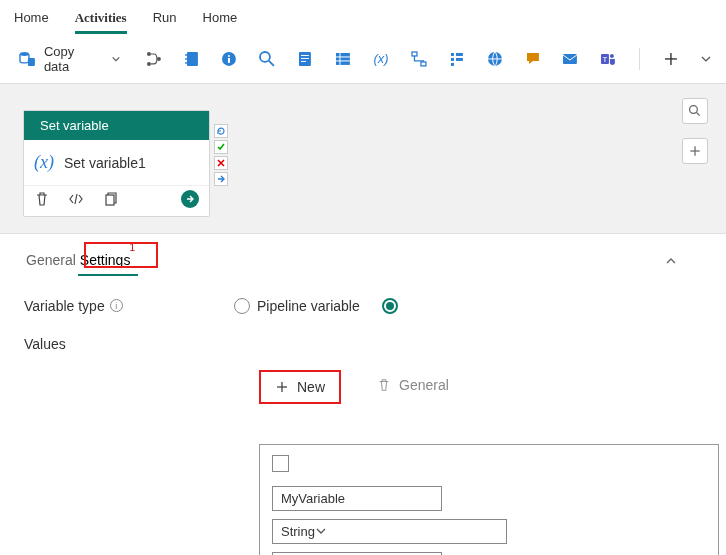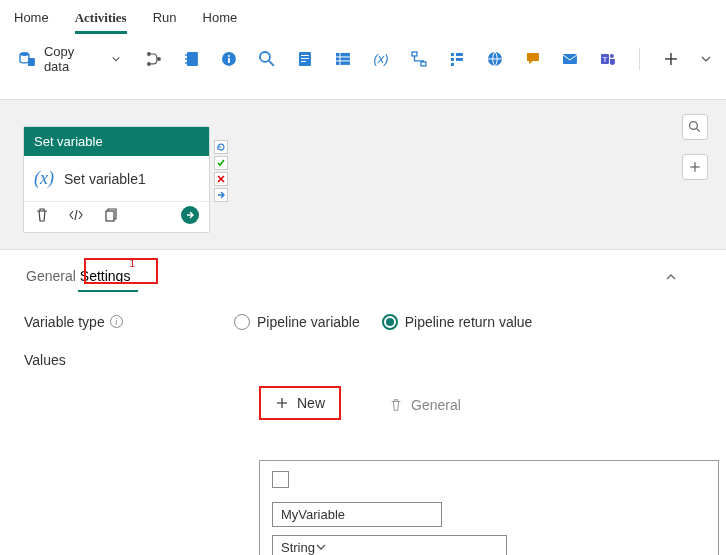--- a/index.html
+++ b/index.html
@@ -4,33 +4,33 @@
   <style>
     * { box-sizing: border-box; margin: 0; padding: 0; font-family: "Segoe UI", Arial, sans-serif; }
     body { background: #fff; width: 726px; height: 555px; overflow: hidden; }
 
     
     .top-tabs { display: flex; gap: 26px; padding: 2px 14px 0; border-bottom: 1px solid transparent; }
     .top-tab { font-size: 13px; color: #333; padding: 8px 0 5px; cursor: pointer; border-bottom: 3px solid transparent; }
     .top-tab.active { border-bottom-color: #0b7c6b; font-weight: 600; font-family: Liberation Serif, serif; }
 
     
-    .toolbar { display: flex; align-items: center; gap: 20px; padding: 6px 14px 22px; border-bottom: 1px solid #ddd; box-shadow: 0 1px 2px rgba(0,0,0,0.05); }
+    .toolbar { display: flex; align-items: center; gap: 20px; padding: 6px 14px 6px; border-bottom: 1px solid #ddd; box-shadow: 0 1px 2px rgba(0,0,0,0.05); }
     .copy-data-btn { display: flex; align-items: center; gap: 8px; font-size: 13px; color: #333; cursor: pointer; padding: 3px 4px; }
     .copy-data-btn svg.chev { width: 10px; height: 10px; }
     .tb-icon { width: 18px; height: 18px; display: flex; align-items: center; justify-content: center; cursor: pointer; }
     .tb-sep { width: 1px; height: 22px; background: #ddd; margin: 0 2px; }
 
     
     .canvas { background: #f1f1f1; position: relative; height: 150px; border-bottom: 1px solid #e0e0e0; }
     .canvas-toolbar-right { position: absolute; right: 18px; top: 14px; display: flex; flex-direction: column; gap: 14px; align-items: center; }
     .canvas-tb-btn { width: 26px; height: 26px; border: 1px solid #ccc; background: #fff; border-radius: 3px; display: flex; align-items: center; justify-content: center; cursor: pointer; }
 
     .activity-card { position: absolute; left: 23px; top: 26px; width: 187px; background: #fff; border: 1px solid #d6d6d6; border-radius: 2px; }
-    .activity-head { background: #0b7c6b; color: #fff; padding: 7px 10px; font-size: 13px; }
+    .activity-head { background: #0b7c6b; color: #fff; padding: 7px 16px; font-size: 13px; }
     .activity-body { padding: 12px 10px 12px; display: flex; align-items: center; gap: 10px; font-size: 14px; color: #333; }
     .activity-body .fx { color: #2a7fd4; font-size: 18px; font-style: italic; font-family: serif; }
     .activity-body .fx:before { content: "("; color: #2a7fd4; }
     .activity-body .fx:after { content: ")"; color: #2a7fd4; }
     .activity-foot { display:flex; align-items:center; gap:18px; padding: 4px 10px 8px; border-top: 1px solid #eee; }
     .activity-foot .ic { width: 16px; height: 16px; cursor: pointer; color: #333; }
     .activity-foot .go { margin-left:auto; width:18px; height:18px; border-radius:50%; background:#0b7c6b; display:flex; align-items:center; justify-content:center; }
 
     .side-status { position: absolute; left: 214px; top: 40px; display:flex; flex-direction:column; gap:2px; }
     .side-status .st { width:14px; height:14px; background:#fff; border:1px solid #ccc; display:flex; align-items:center; justify-content:center; }
@@ -48,21 +48,21 @@
     .form-body { padding: 22px 24px 0; font-size: 14px; color: #333; }
     .form-row { display:flex; align-items:flex-end; margin-bottom: 22px; }
     .form-row .lbl { width: 210px; color:#333; display:flex; align-items:center; gap:5px; }
     .info-circ { width:13px; height:13px; border:1px solid #888; border-radius:50%; display:inline-flex; align-items:center; justify-content:center; font-size:9px; color:#888; }
     .radio-group { display:flex; gap:22px; }
     .radio { display:flex; align-items:center; gap:7px; cursor:pointer; }
     .radio .circle { width:16px; height:16px; border:1px solid #888; border-radius:50%; display:flex; align-items:center; justify-content:center; }
     .radio.sel .circle { border-color:#0b7c6b; border-width:2px; }
     .radio.sel .circle::after { content:""; width:8px; height:8px; background:#0b7c6b; border-radius:50%; }
 
-    .action-btns { display:flex; gap:34px; align-items:flex-end; margin-left: 235px; margin-top:-4px; }
+    .action-btns { display:flex; gap:22px; align-items:flex-start; margin-left: 235px; margin-top:-4px; }
     .act-btn { display:flex; align-items:center; gap:8px; padding: 7px 14px; font-size:14px; background:#fff; cursor:pointer; color:#333; }
     .hl-new { border:2px solid #e81a1a; }
 
     .values-box { margin: 40px 0 0 235px; width: 460px; border:1px solid #999; padding: 10px 12px 16px; }
     .vb-check { width:17px; height:17px; border:1px solid #888; margin-bottom:14px; background:#fff; }
     .vb-input { width:170px; border:1px solid #888; padding:4px 8px; font-size:13px; margin-bottom:8px; display:block; color:#333; }
     .vb-select { width:235px; border:1px solid #888; padding:4px 8px; font-size:13px; margin-bottom:8px; display:flex; justify-content:flex-start; align-items:center; cursor:pointer; color:#333; }
     .vb-select svg { width:12px; height:12px; }
 
     svg { display:block; }
@@ -290,21 +290,20 @@
       <span>Variable type</span>
       <span class="info-circ">i</span>
     </div>
     <div class="radio-group">
       <div class="radio">
         <span class="circle"></span>
         <span>Pipeline variable</span>
       </div>
       <div class="radio sel">
         <span class="circle"></span>
-        <span>Pipeline return value</span>
       </div>
     </div>
   </div>
 
   <div class="form-row" style="align-items:flex-start">
     <div class="lbl">Values</div>
   </div>
 
   <div class="action-btns">
     <div class="act-btn hl-new">

